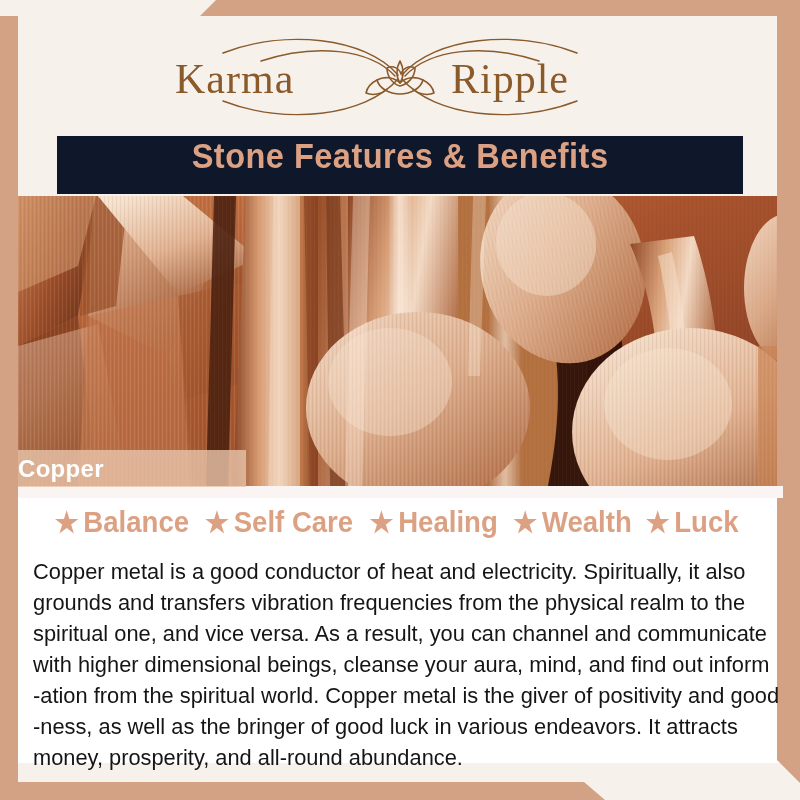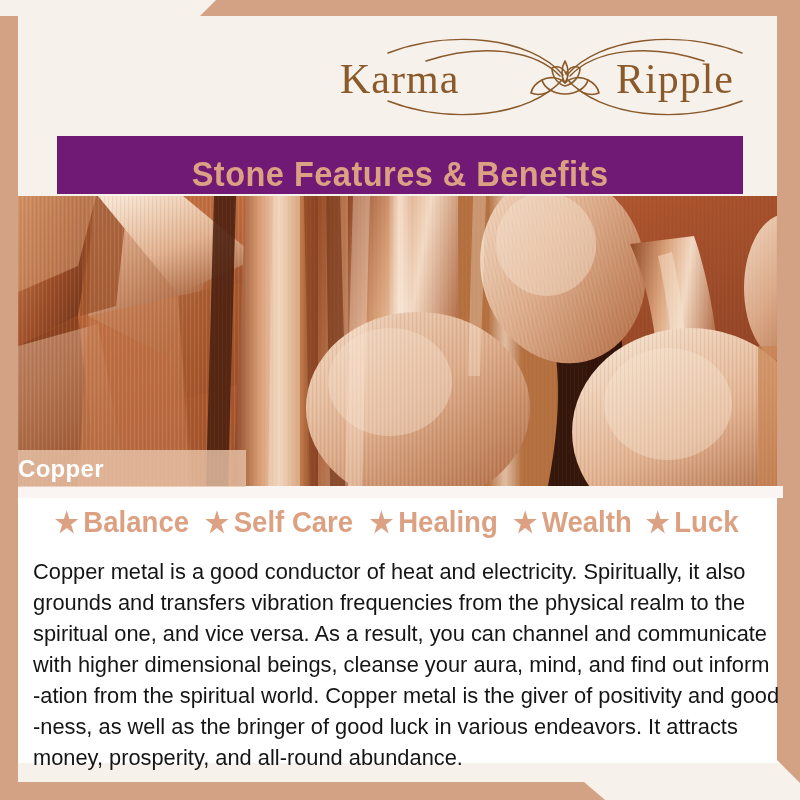--- a/index.html
+++ b/index.html
@@ -41,37 +41,37 @@
     position:absolute;left:0;bottom:0;width:800px;height:18px;
     background:#D3A183;
     -webkit-clip-path:polygon(0 0, 584px 0, 605px 18px, 0 18px);
     clip-path:polygon(0 0, 584px 0, 605px 18px, 0 18px);
     z-index:2;
   }
 
   
   .logo-wrap{
     position:absolute;top:24px;left:0;width:800px;height:110px;
-    display:flex;align-items:center;justify-content:flex-end;
+    display:flex;align-items:center;justify-content:center;
     z-index:3;
     text-decoration:underline;
   }
   .logo-svg{display:block;}
   .logo-word{
     font-family:"Liberation Serif", serif;
     font-size:42px;
     fill:#8A5A2B;
     letter-spacing:1px;
   }
 
   
   .title-band{
     position:absolute;left:57px;top:136px;width:686px;height:58px;
-    background:#701a75;
-    display:flex;align-items:flex-end;justify-content:center;
+    background:#0f172a;
+    display:flex;align-items:flex-start;justify-content:center;
     z-index:3;
   }
   .title-text{
     font-family:"Liberation Sans Narrow","Liberation Sans", sans-serif;
     font-weight:bold;
     font-size:35px;
     color:#DCA183;
     letter-spacing:0.5px;
     transform:scaleX(0.93);
     white-space:nowrap;

